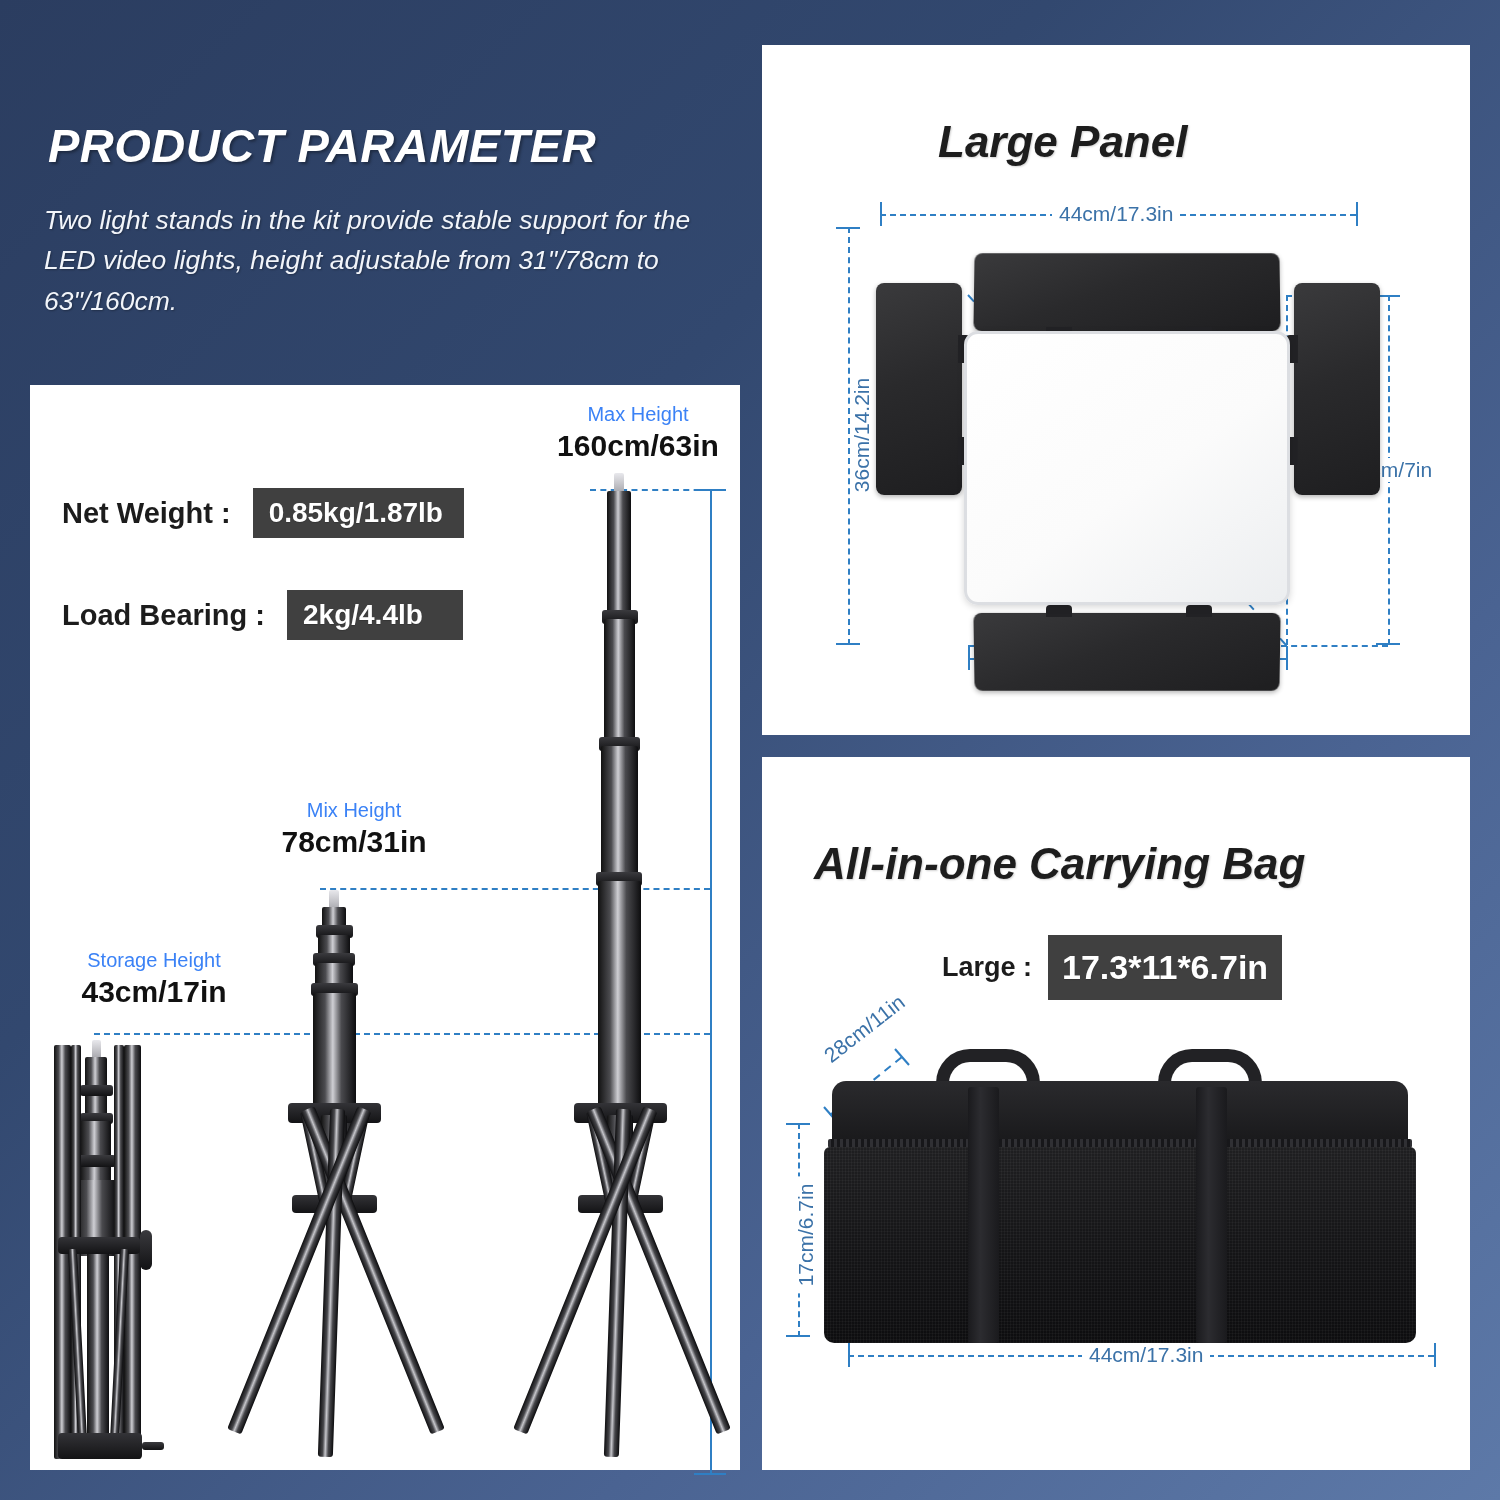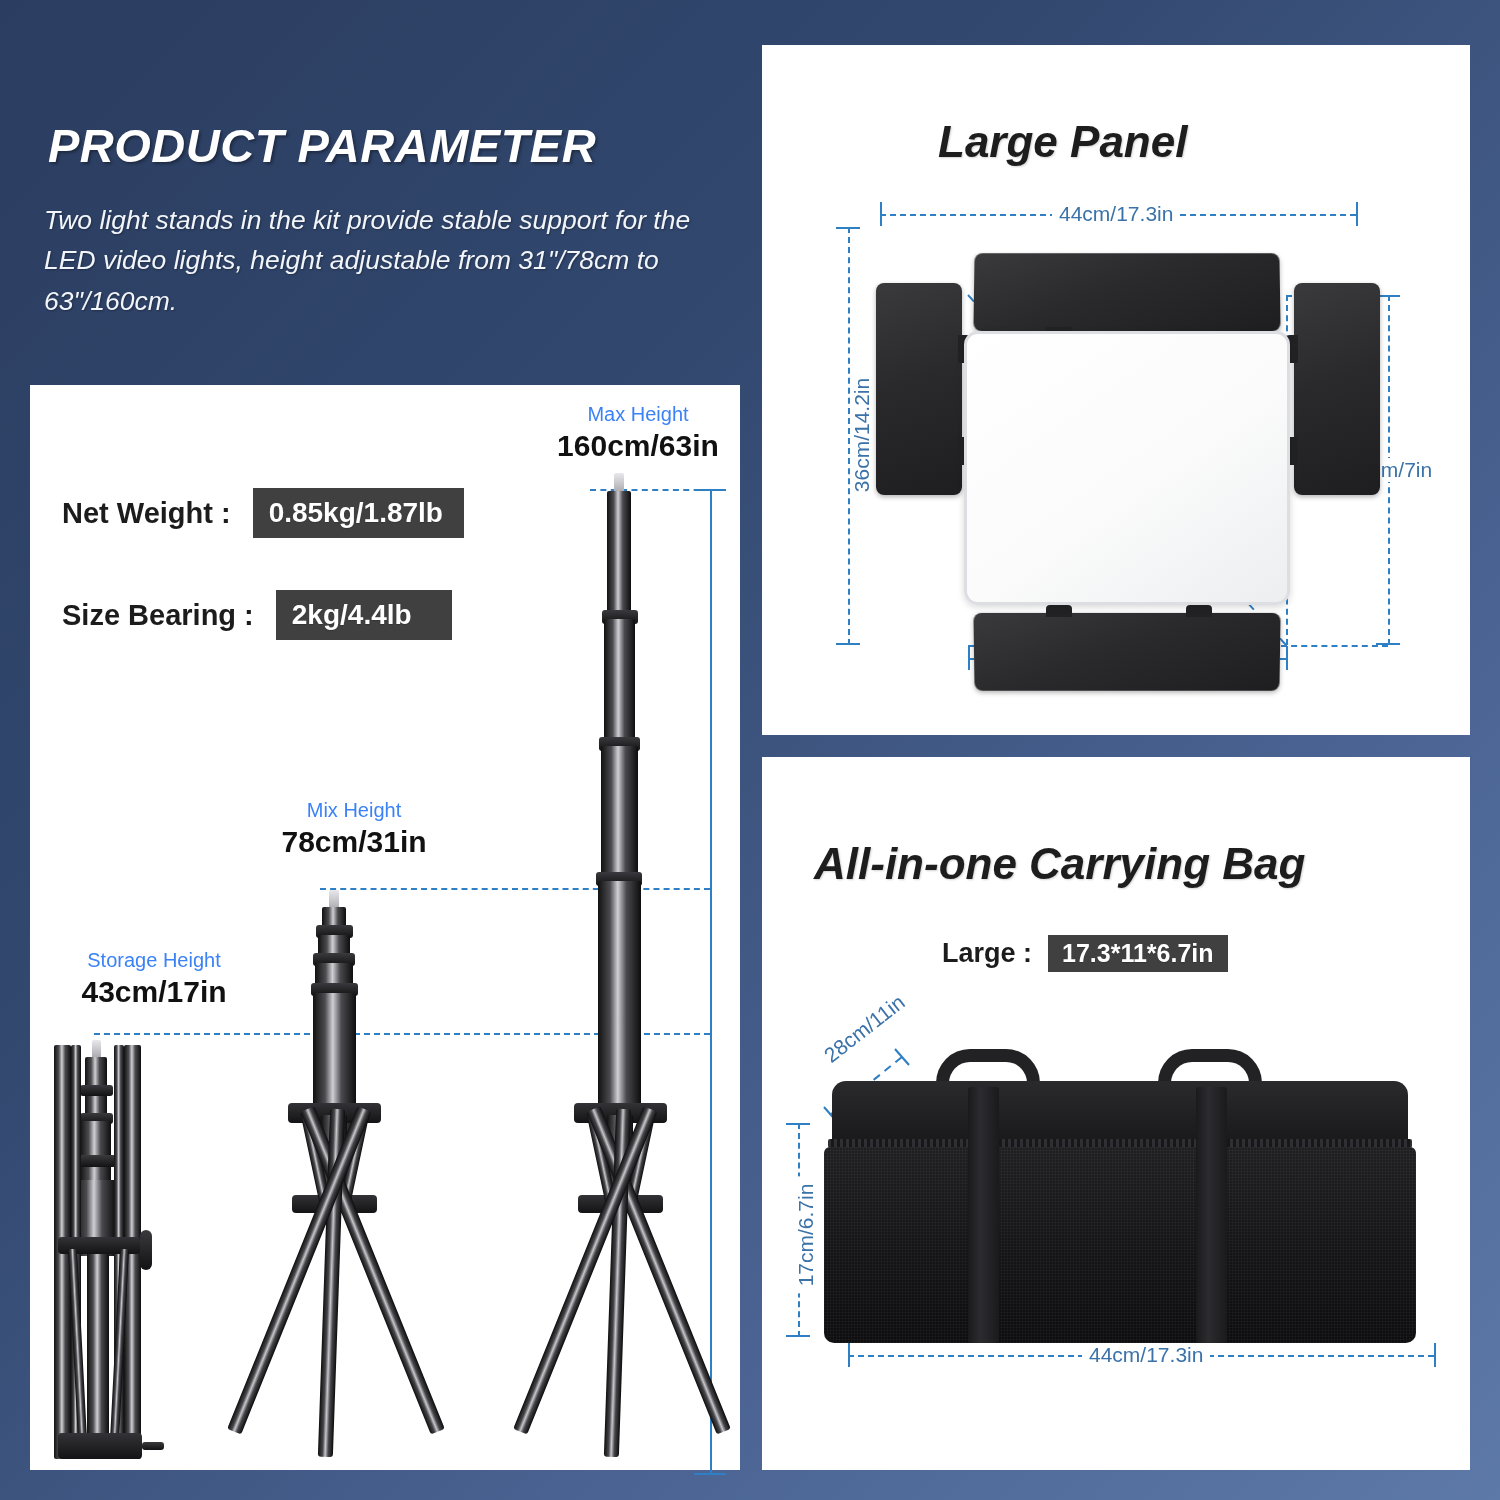--- a/index.html
+++ b/index.html
@@ -183,21 +183,21 @@
 <div class="hdr-desc">Two light stands in the kit provide stable support for the LED video lights, height adjustable from 31"/78cm to 63"/160cm.</div>
 
 <div class="panel" id="left-panel">
 
   <div class="spec-row" style="left:32px; top:103px;">
     <span class="spec-label">Net Weight :</span>
     <span class="badge" style="margin-left:22px; width:211px;">0.85kg/1.87lb</span>
   </div>
 
   <div class="spec-row" style="left:32px; top:205px;">
-    <span class="spec-label">Size Bearing :</span>
+    <span class="spec-label">Load Bearing :</span>
     <span class="badge" style="margin-left:22px; width:176px;">2kg/4.4lb</span>
   </div>
 
   <div class="callout" style="left:508px; top:17px; width:200px;">
     <div class="cl-top">Max Height</div>
     <div class="cl-val">160cm/63in</div>
   </div>
 
   <div class="callout" style="left:224px; top:413px; width:200px;">
     <div class="cl-top">Mix Height</div>
@@ -341,21 +341,21 @@
     <div class="led-face" style="left:202px; top:286px; width:326px; height:274px;"></div>
   </div>
 </div>
 
 <div class="panel" id="panel-bag">
 
   <div class="sec-title" style="left:52px; top:82px;">All-in-one Carrying Bag</div>
 
   <div class="spec-row" style="left:180px; top:178px;">
     <span class="spec-label" style="font-size:27px;">Large :</span>
-    <span class="badge" style="margin-left:16px; font-size:25px; padding:4px 14px;">17.3*11*6.7in</span>
+    <span class="badge" style="margin-left:16px; font-size:34px; padding:13px 14px;">17.3*11*6.7in</span>
   </div>
 
   <svg style="position:absolute; left:0; top:0; width:708px; height:713px; pointer-events:none;">
     <line x1="68" y1="358" x2="140" y2="300" stroke="#2f7fc4" stroke-width="2" stroke-dasharray="8 6"></line>
     <line x1="62" y1="350" x2="76" y2="366" stroke="#2f7fc4" stroke-width="2"></line>
     <line x1="133" y1="292" x2="147" y2="308" stroke="#2f7fc4" stroke-width="2"></line>
   </svg>
   <div class="dimtext" style="left:52px; top:296px; transform:rotate(-38deg); transform-origin:left top;">28cm/11in</div>
 
   <div class="dash-v" style="left:36px; top:366px; height:214px;"></div>

